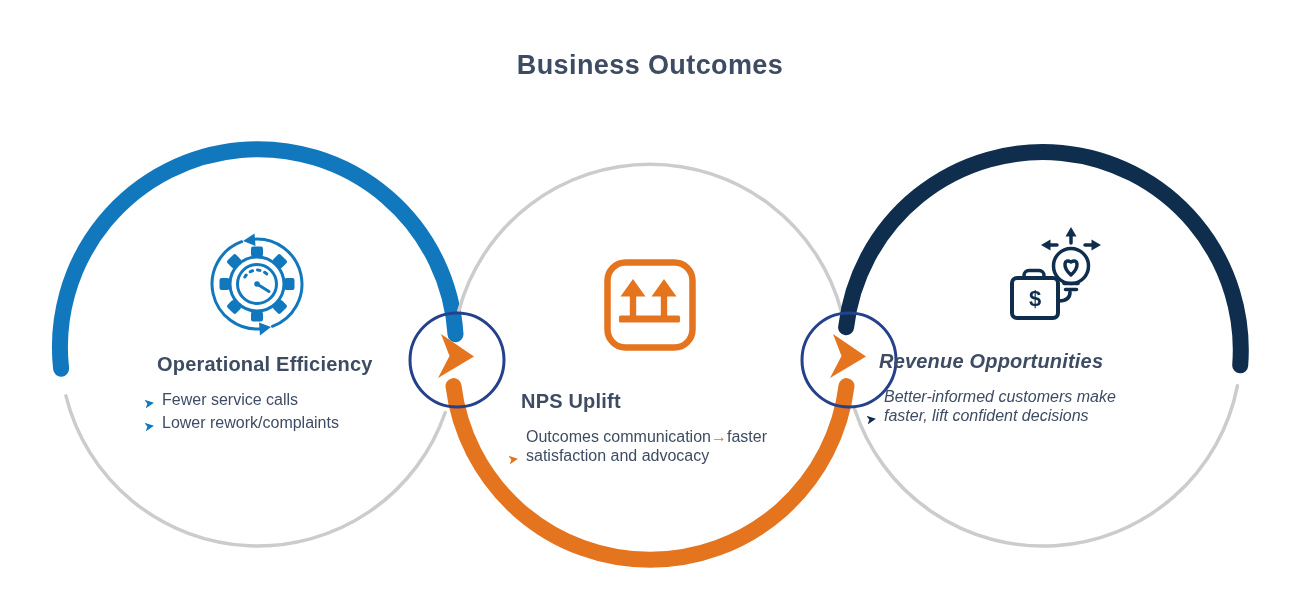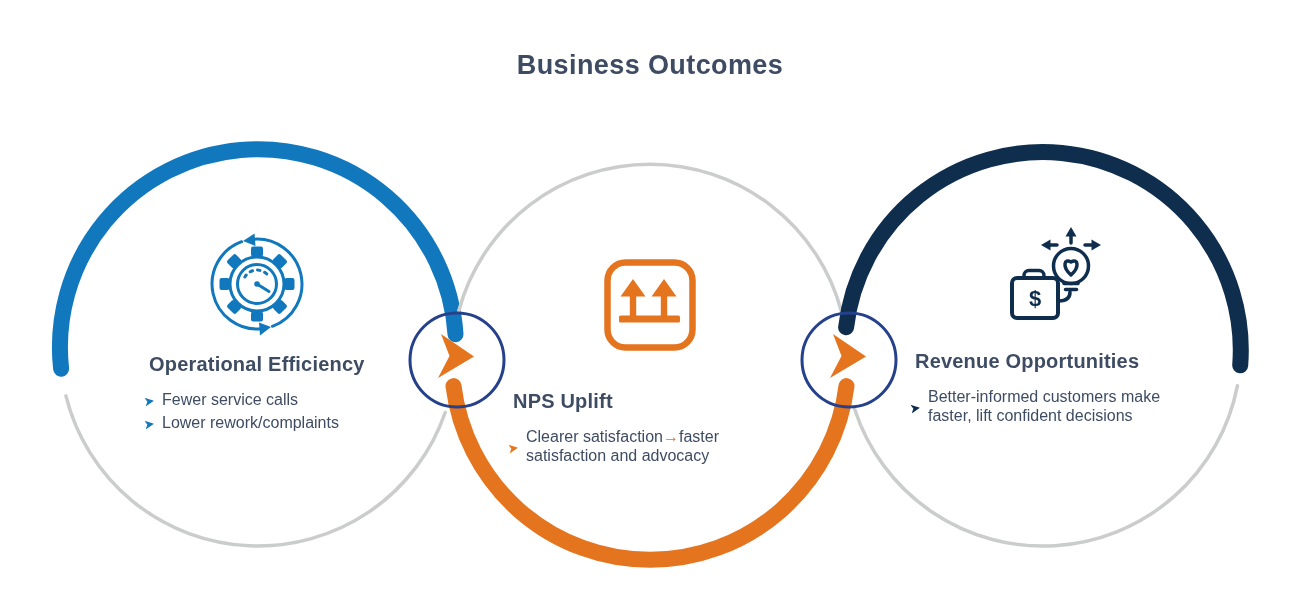--- a/index.html
+++ b/index.html
@@ -23,32 +23,32 @@
   .ic-blue-f{fill:var(--blue);stroke:none;}
   .ic-orange-s{fill:none;stroke:var(--orange);stroke-width:6.5;}
   .ic-orange-f{fill:var(--orange);stroke:none;}
   .ic-navy-s{fill:none;stroke:var(--navy);stroke-width:3.5;stroke-linecap:round;stroke-linejoin:round;}
   .ic-navy-f{fill:var(--navy);stroke:none;}
   .gear-body{fill:#fff;stroke:var(--blue);stroke-width:3;}
   .case-body{fill:#fff;stroke:var(--navy);stroke-width:4;}
   .dollar{font-family:"Liberation Sans",sans-serif;font-weight:bold;font-size:22px;fill:var(--navy);}
   
   .section{position:absolute;}
-  .section h2{margin:0 0 14px 4px;font-size:20px;font-weight:bold;letter-spacing:.2px;color:var(--text);}
-  .bullet{display:flex;align-items:center;margin:0 0 4px 0;}
+  .section h2{margin:0 0 14px 12px;font-size:20px;font-weight:bold;letter-spacing:.2px;color:var(--text);}
+  .bullet{display:flex;align-items:flex-end;margin:0 0 4px 0;}
   .chev{flex:0 0 auto;width:9px;height:11px;margin:4px 8px 0 0;transform:rotate(-8deg);
         clip-path:polygon(0 10%, 100% 50%, 0 90%, 26% 50%);}
   .btext{font-size:16px;line-height:19px;color:var(--text);}
   .sec-1 .chev{background:var(--blue);}
   .sec-2 .chev{background:var(--orange);}
   .sec-3 .chev{background:var(--navy);}
   .sec-1{left:145px;top:353px;width:262px;}
   .sec-2{left:509px;top:390px;width:290px;}
   .sec-2 .btext{max-width:270px;}
-  .sec-3{left:911px;top:350px;width:275px;}
+  .sec-3{left:867px;top:350px;width:275px;font-style:italic;}
   .sec-3 .btext{max-width:255px;}
   .arrow-glyph{color:var(--orange);}
 </style>
 </head>
 <body>
 
 <div class="canvas">
 
   <div class="title">Business Outcomes</div>
 
@@ -133,21 +133,21 @@
     <div class="bullet">
       <span class="chev"></span>
       <span class="btext">Lower rework/complaints</span>
     </div>
   </div>
 
   <div class="section sec-2">
     <h2>NPS Uplift</h2>
     <div class="bullet">
       <span class="chev"></span>
-      <span class="btext"><span>Clearer satisfaction</span><span class="arrow-glyph">→</span><span>faster satisfaction and advocacy</span></span>
+      <span class="btext"><span>Outcomes communication</span><span class="arrow-glyph">→</span><span>faster satisfaction and advocacy</span></span>
     </div>
   </div>
 
   <div class="section sec-3">
     <h2>Revenue Opportunities</h2>
     <div class="bullet">
       <span class="chev"></span>
       <span class="btext">Better-informed customers make faster, lift confident decisions</span>
     </div>
   </div>

